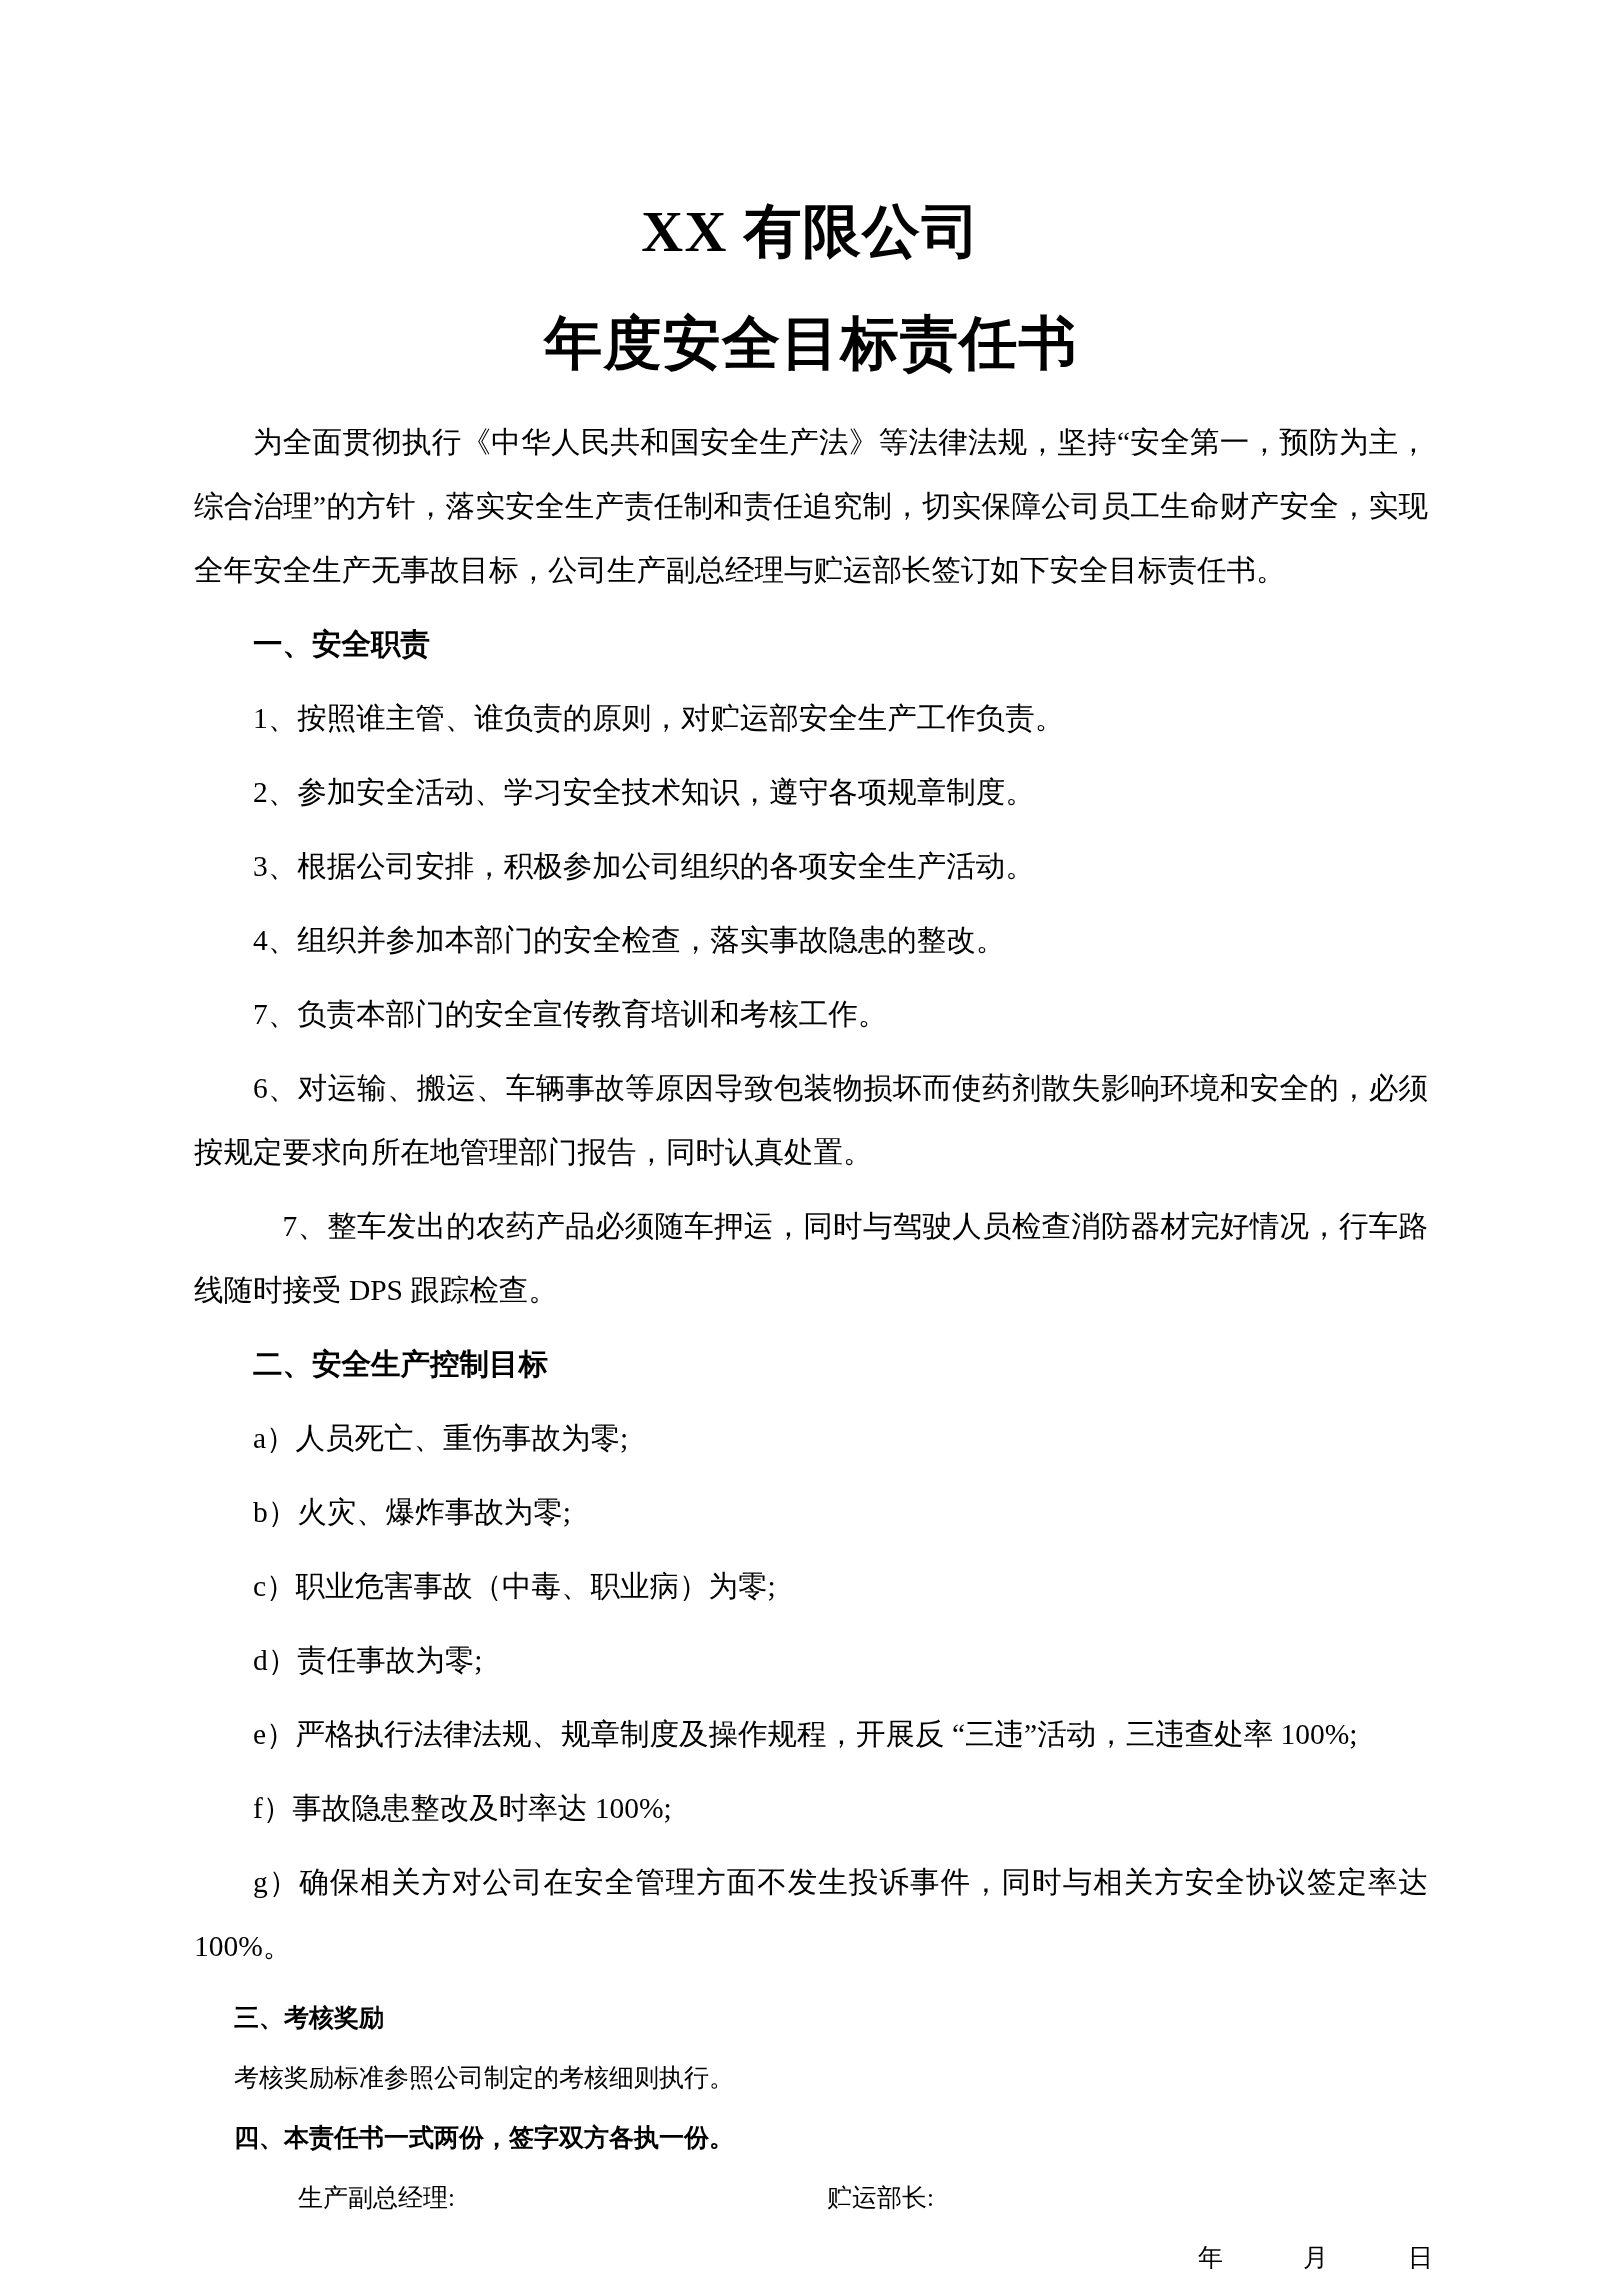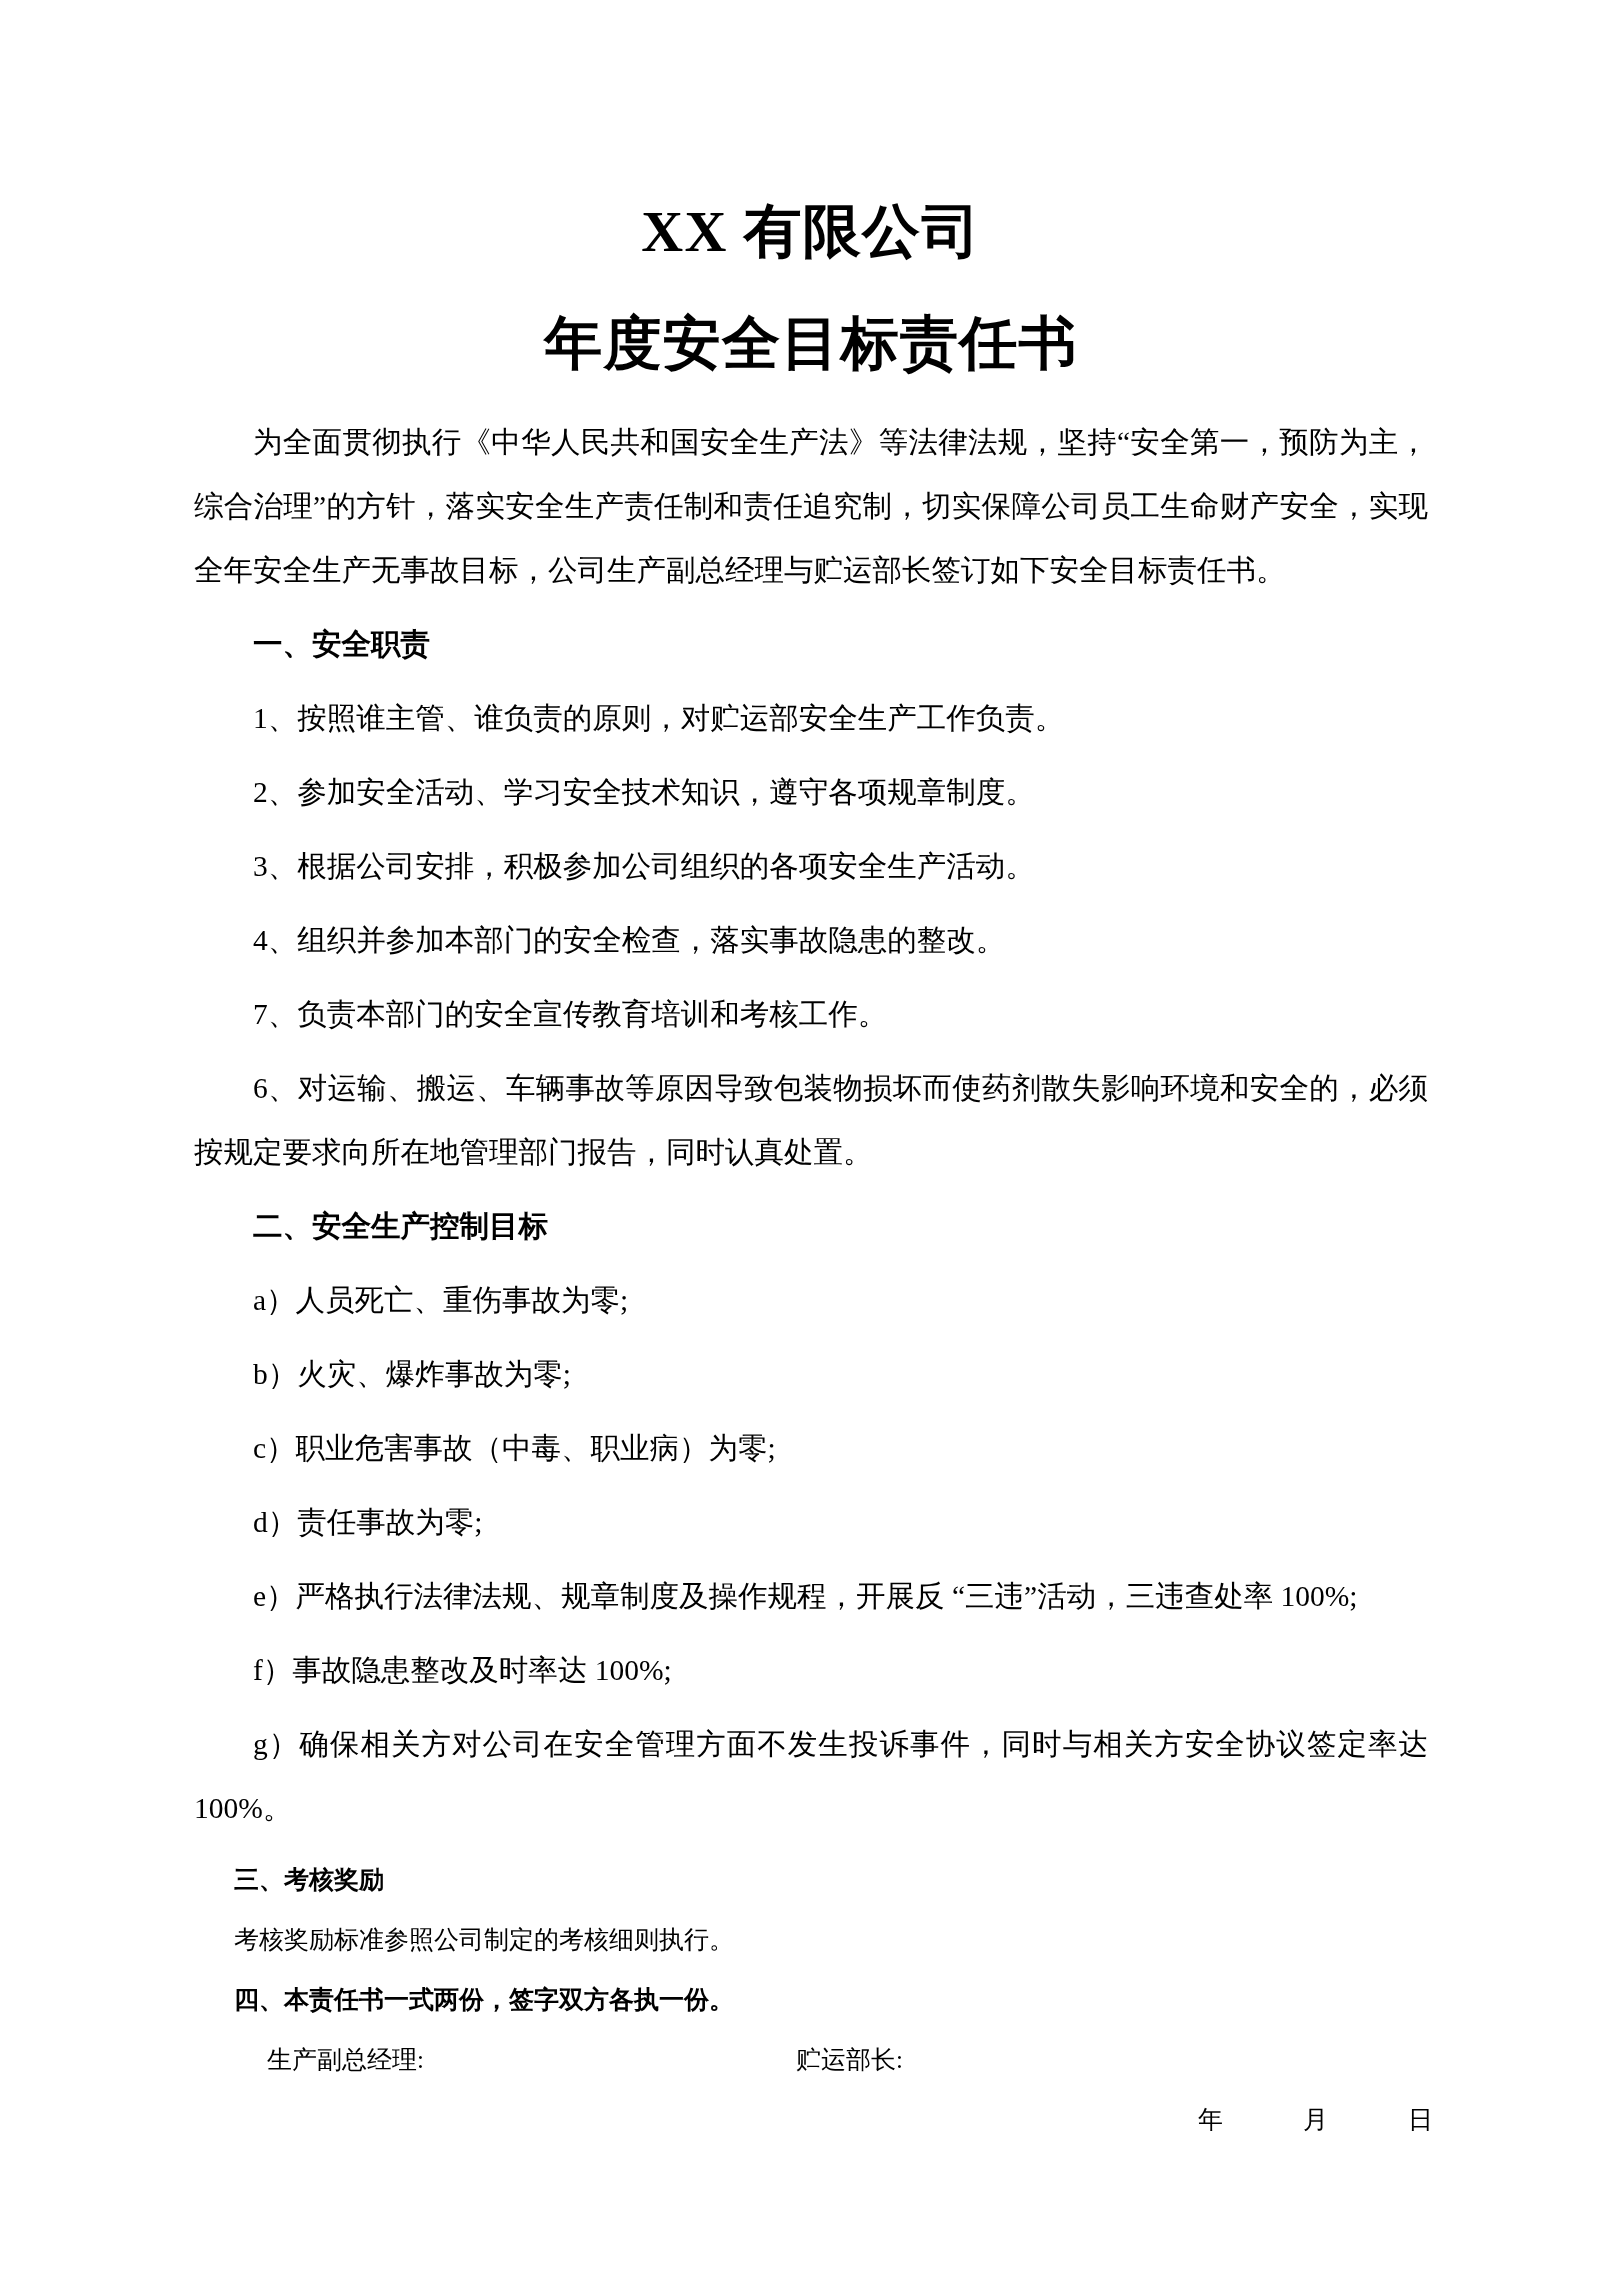--- a/index.html
+++ b/index.html
@@ -60,21 +60,21 @@
     text-indent: 2em;
   }
   .sig-row {
     margin: 0;
     font-size: 29.5px;
     line-height: 60px;
     white-space: nowrap;
   }
   .sig-left {
     display: inline-block;
-    margin-left: 83px;
+    margin-left: 114px;
     text-align: center;
   }
   .sig-right {
     display: inline-block;
     margin-left: 372px;
     text-align: center;
   }
   .date-row {
     margin: 0;
     font-size: 29.5px;
@@ -101,20 +101,21 @@
   <div class="body-block">
     <p class="para">为全面贯彻执行《中华人民共和国安全生产法》等法律法规，坚持“安全第一，预防为主，综合治理”的方针，落实安全生产责任制和责任追究制，切实保障公司员工生命财产安全，实现全年安全生产无事故目标，公司生产副总经理与贮运部长签订如下安全目标责任书。</p>
 
     <p class="heading">一、安全职责</p>
     <p class="item">1、按照谁主管、谁负责的原则，对贮运部安全生产工作负责。</p>
     <p class="item">2、参加安全活动、学习安全技术知识，遵守各项规章制度。</p>
     <p class="item">3、根据公司安排，积极参加公司组织的各项安全生产活动。</p>
     <p class="item">4、组织并参加本部门的安全检查，落实事故隐患的整改。</p>
     <p class="item">7、负责本部门的安全宣传教育培训和考核工作。</p>
     <p class="item">6、对运输、搬运、车辆事故等原因导致包装物损坏而使药剂散失影响环境和安全的，必须按规定要求向所在地管理部门报告，同时认真处置。</p>
+    <p class="item item-extra-indent">7、整车发出的农药产品必须随车押运，同时与驾驶人员检查消防器材完好情况，行车路线随时接受 DPS 跟踪检查。</p>
 
     <p class="heading">二、安全生产控制目标</p>
     <p class="item">a）人员死亡、重伤事故为零;</p>
     <p class="item">b）火灾、爆炸事故为零;</p>
     <p class="item">c）职业危害事故（中毒、职业病）为零;</p>
     <p class="item">d）责任事故为零;</p>
     <p class="item">e）严格执行法律法规、规章制度及操作规程，开展反 “三违”活动，三违查处率 100%;</p>
     <p class="item">f）事故隐患整改及时率达 100%;</p>
     <p class="item">g）确保相关方对公司在安全管理方面不发生投诉事件，同时与相关方安全协议签定率达 100%。</p>
   </div>

